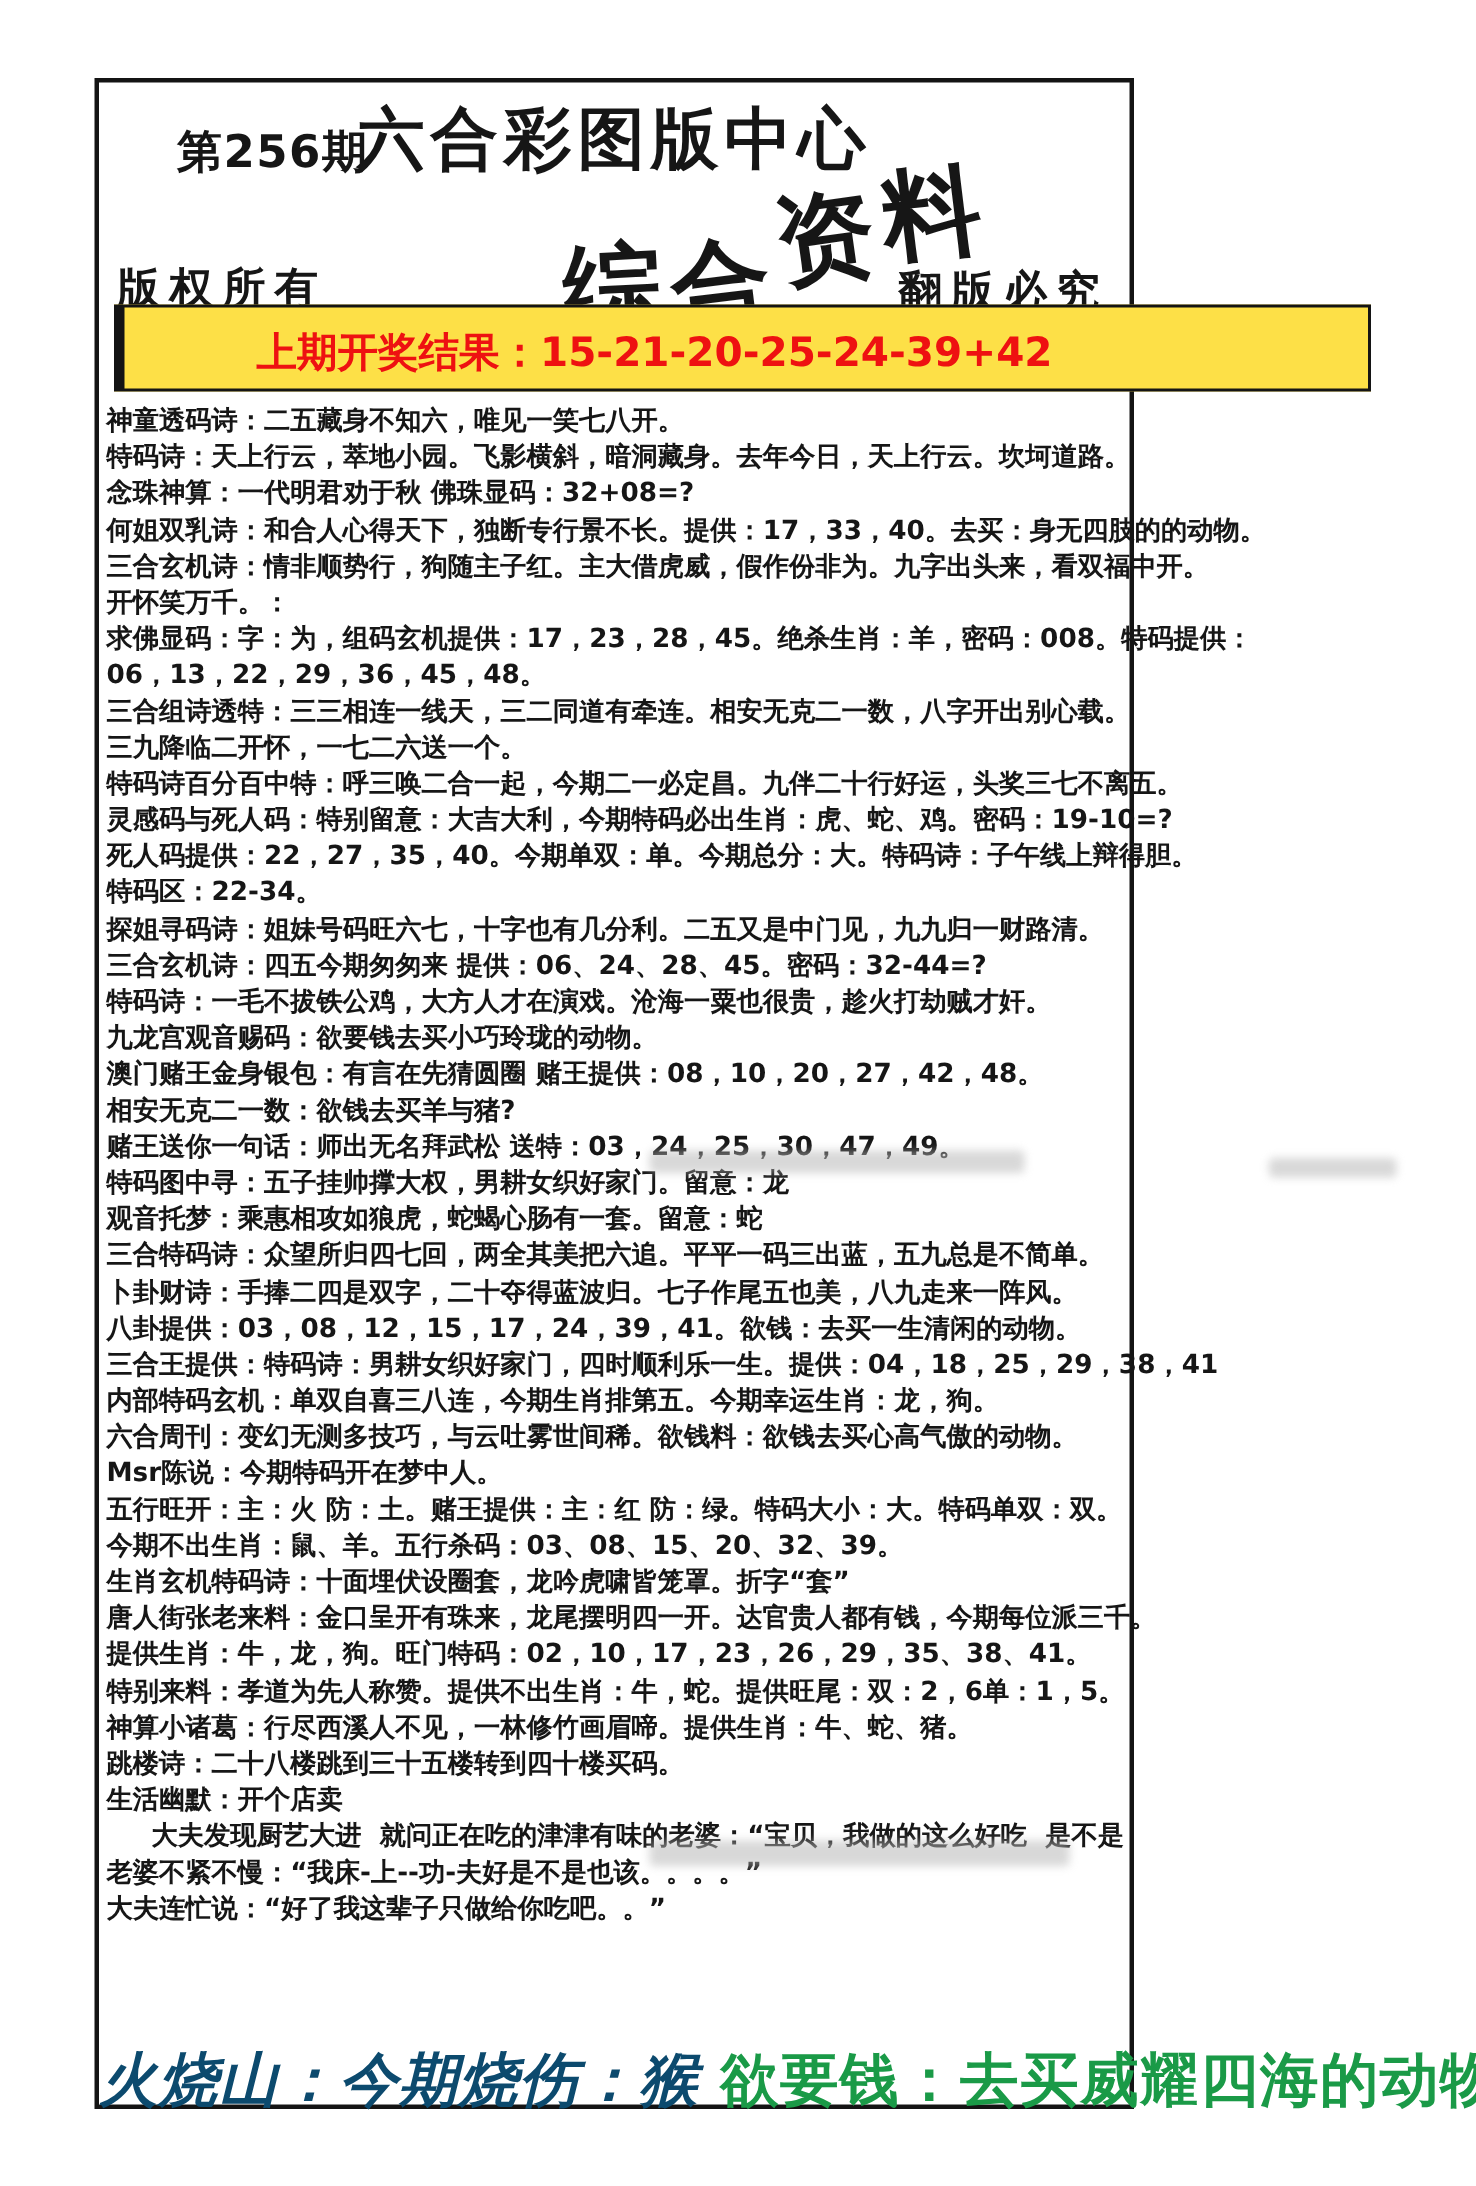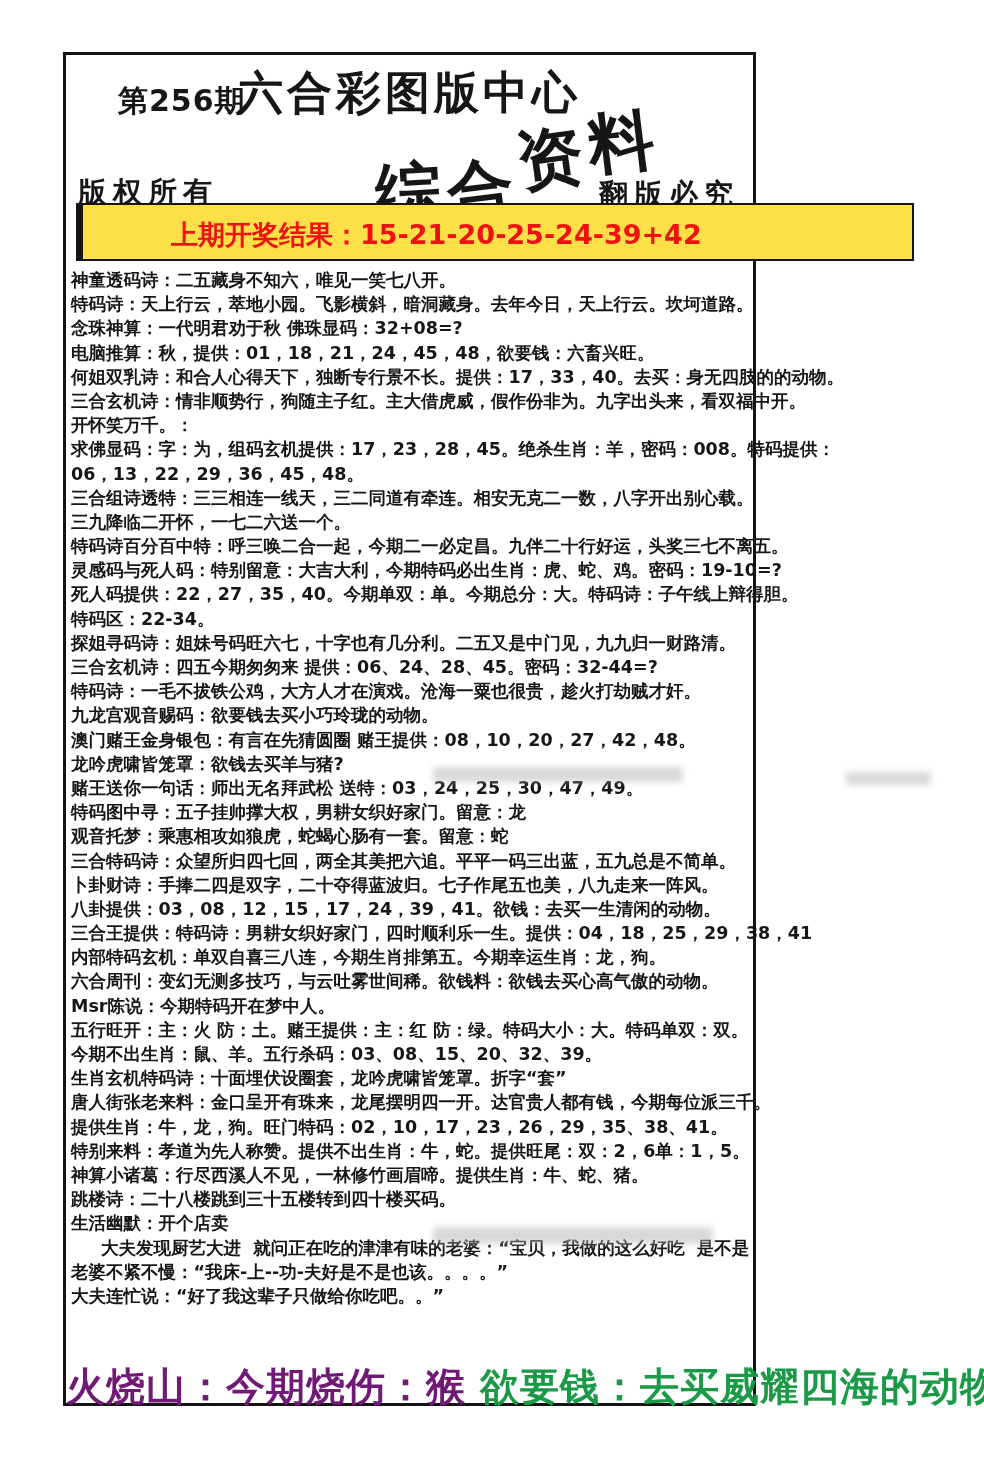--- a/index.html
+++ b/index.html
@@ -107,38 +107,37 @@
   <div class="result-box">
     <div class="result-line" style="color:#ee1111;">
       <span>上期开奖结果：</span><span>15-21-20-25-24-39+42</span>
     </div>
   </div>
 
   <div class="body-lines" id="body-lines">
       <div class="line">神童透码诗：二五藏身不知六，唯见一笑七八开。</div>
       <div class="line">特码诗：天上行云，萃地小园。飞影横斜，暗洞藏身。去年今日，天上行云。坎坷道路。</div>
       <div class="line">念珠神算：一代明君劝于秋 佛珠显码：32+08=?</div>
-      <div class="line">电脑推算：秋，提供：01，18，21，24，45，48，欲要钱：六畜兴旺。</div>
       <div class="line">何姐双乳诗：和合人心得天下，独断专行景不长。提供：17，33，40。去买：身无四肢的的动物。</div>
       <div class="line">三合玄机诗：情非顺势行，狗随主子红。主大借虎威，假作份非为。九字出头来，看双福中开。</div>
       <div class="line">开怀笑万千。：</div>
       <div class="line">求佛显码：字：为，组码玄机提供：17，23，28，45。绝杀生肖：羊，密码：008。特码提供：</div>
       <div class="line">06，13，22，29，36，45，48。</div>
       <div class="line">三合组诗透特：三三相连一线天，三二同道有牵连。相安无克二一数，八字开出别心载。</div>
       <div class="line">三九降临二开怀，一七二六送一个。</div>
       <div class="line">特码诗百分百中特：呼三唤二合一起，今期二一必定昌。九伴二十行好运，头奖三七不离五。</div>
       <div class="line">灵感码与死人码：特别留意：大吉大利，今期特码必出生肖：虎、蛇、鸡。密码：19-10=?</div>
       <div class="line">死人码提供：22，27，35，40。今期单双：单。今期总分：大。特码诗：子午线上辩得胆。</div>
       <div class="line">特码区：22-34。</div>
       <div class="line">探姐寻码诗：姐妹号码旺六七，十字也有几分利。二五又是中门见，九九归一财路清。</div>
       <div class="line">三合玄机诗：四五今期匆匆来 提供：06、24、28、45。密码：32-44=?</div>
       <div class="line">特码诗：一毛不拔铁公鸡，大方人才在演戏。沧海一粟也很贵，趁火打劫贼才奸。</div>
       <div class="line">九龙宫观音赐码：欲要钱去买小巧玲珑的动物。</div>
       <div class="line">澳门赌王金身银包：有言在先猜圆圈 赌王提供：08，10，20，27，42，48。</div>
-      <div class="line">龙吟虎啸皆笼罩：欲钱去买羊与猪?</div>
+      <div class="line">相安无克二一数：欲钱去买羊与猪?</div>
       <div class="line">赌王送你一句话：师出无名拜武松 送特：03，24，25，30，47，49。</div>
       <div class="line">特码图中寻：五子挂帅撑大权，男耕女织好家门。留意：龙</div>
       <div class="line">观音托梦：乘惠相攻如狼虎，蛇蝎心肠有一套。留意：蛇</div>
       <div class="line">三合特码诗：众望所归四七回，两全其美把六追。平平一码三出蓝，五九总是不简单。</div>
       <div class="line">卜卦财诗：手捧二四是双字，二十夺得蓝波归。七子作尾五也美，八九走来一阵风。</div>
       <div class="line">八卦提供：03，08，12，15，17，24，39，41。欲钱：去买一生清闲的动物。</div>
       <div class="line">三合王提供：特码诗：男耕女织好家门，四时顺利乐一生。提供：04，18，25，29，38，41</div>
       <div class="line">内部特码玄机：单双自喜三八连，今期生肖排第五。今期幸运生肖：龙，狗。</div>
       <div class="line">六合周刊：变幻无测多技巧，与云吐雾世间稀。欲钱料：欲钱去买心高气傲的动物。</div>
       <div class="line">Msr陈说：今期特码开在梦中人。</div>
@@ -154,16 +153,16 @@
       <div class="line indent">大夫发现厨艺大进  就问正在吃的津津有味的老婆：“宝贝，我做的这么好吃  是不是</div>
       <div class="line">老婆不紧不慢：“我床-上--功-夫好是不是也该。。。。”</div>
       <div class="line">大夫连忙说：“好了我这辈子只做给你吃吧。。”</div>
     </div>
 
   <div class="smudge" style="left:367px; top:712px; width:250px; height:15px;"></div>
   <div class="smudge" style="left:780px; top:717px; width:85px; height:13px;"></div>
   <div class="smudge" style="left:367px; top:1172px; width:280px; height:17px;"></div>
 
   <div class="banner">
-    <span class="red" style="color:#701a75;">火烧山：今期烧伤：猴</span><span class="green" style="color:#1a9a47;">欲要钱：去买威耀四海的动物</span>
+    <span class="red" style="color:#0c4a6e;font-style:italic;">火烧山：今期烧伤：猴</span><span class="green" style="color:#1a9a47;">欲要钱：去买威耀四海的动物</span>
   </div>
 
 </div>
 
 </body></html>

